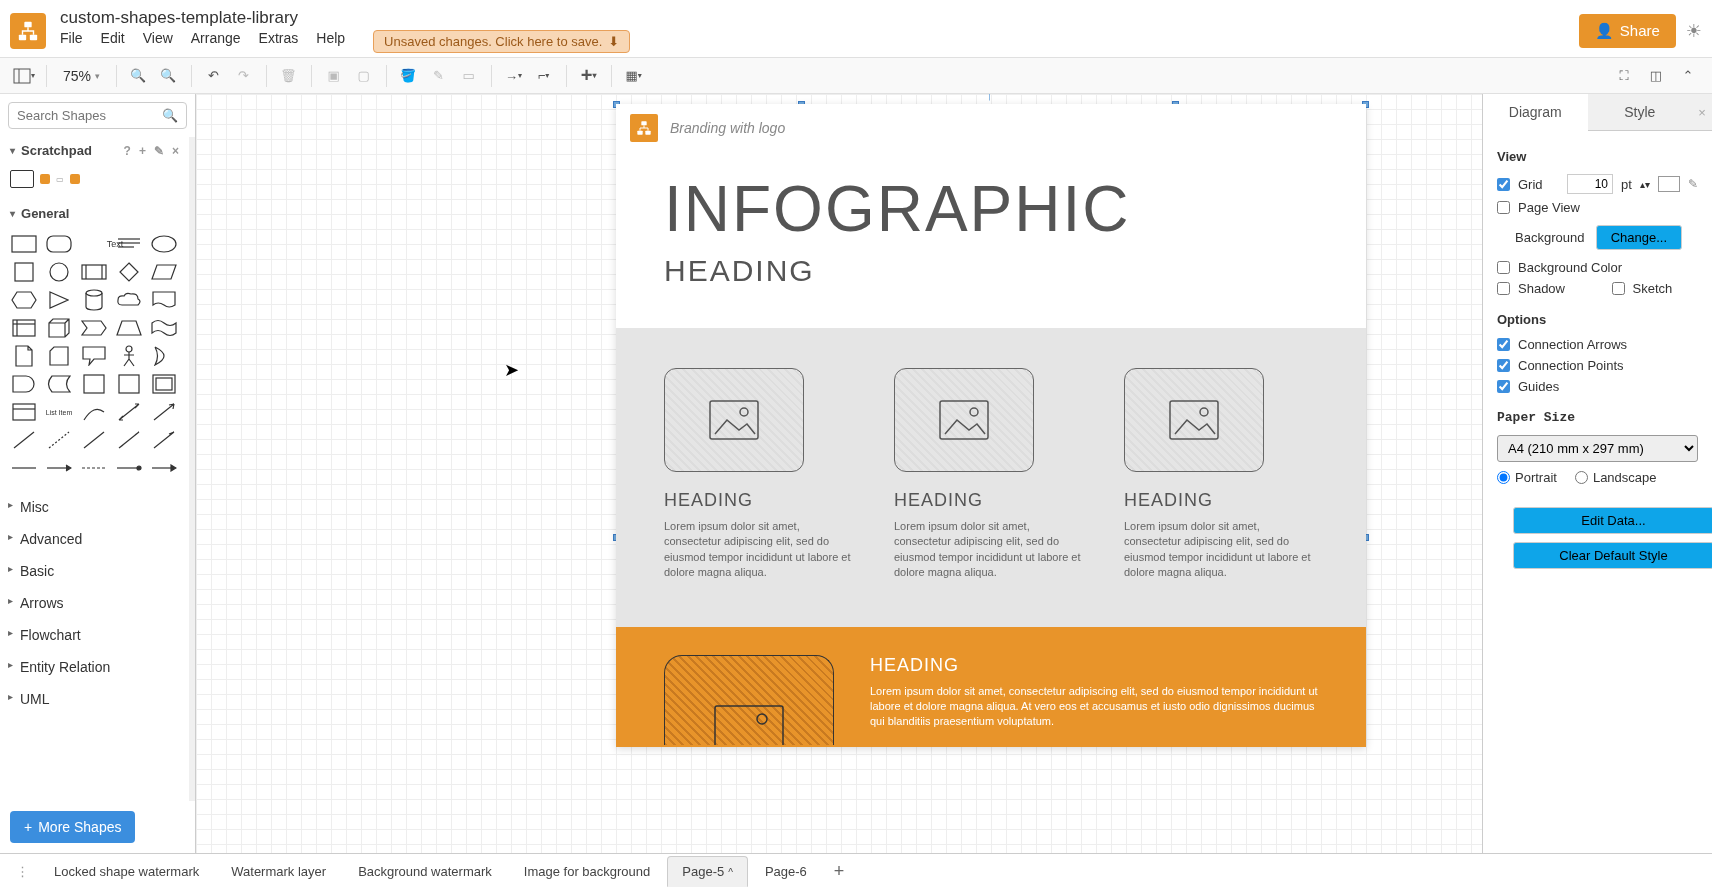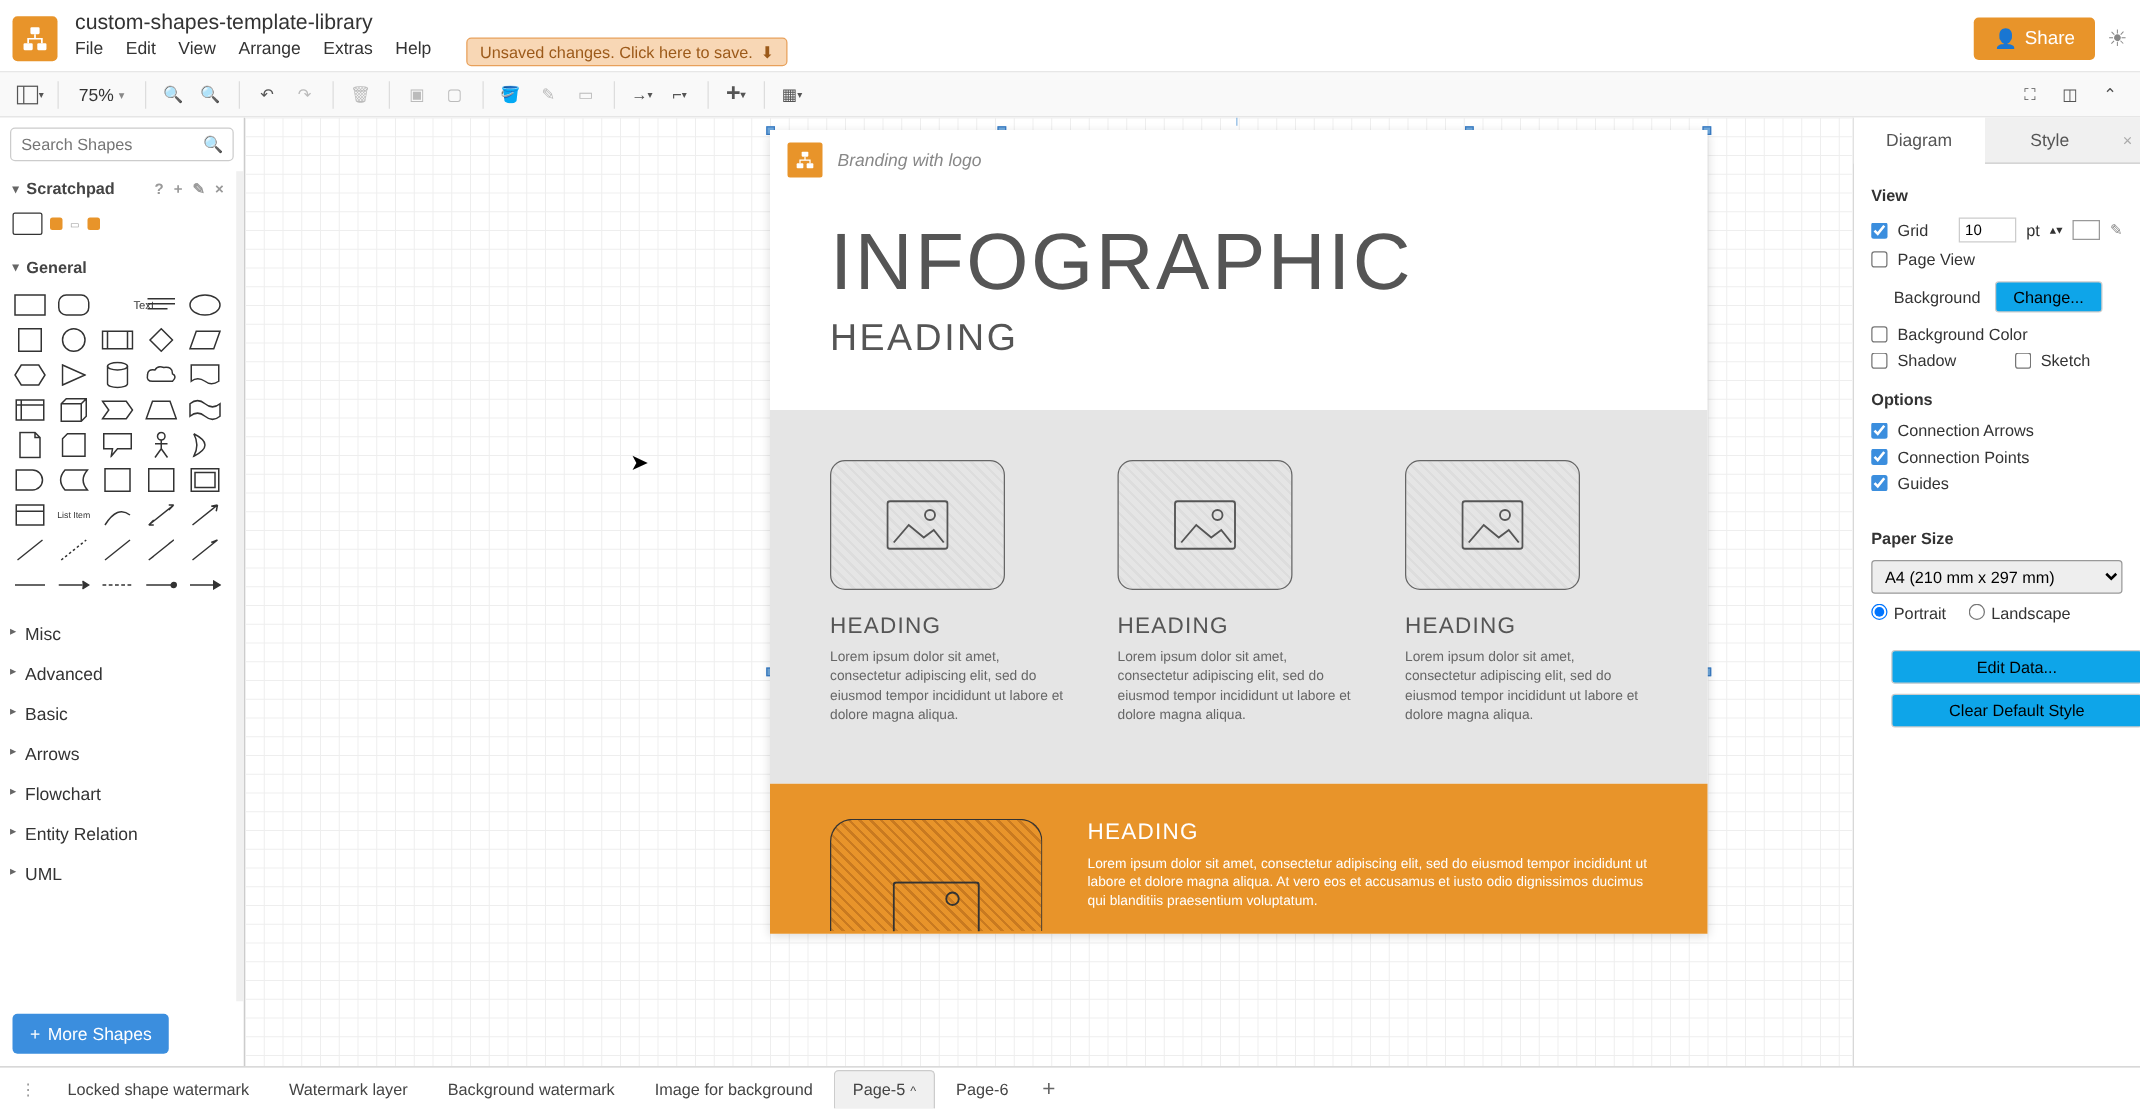--- a/index.html
+++ b/index.html
@@ -81,28 +81,28 @@
 .right { width:230px; border-left:1px solid #ccc; background:#fff; display:flex; flex-direction:column;}
 .tabs { display:flex; }
 .tab { flex:1; text-align:center; padding:10px 0; font-size:14px; color:#555; border-bottom:1px solid #ccc; background:#f0f0f0;}
 .tab.active { background:#fff; border-bottom:none; font-weight:500;}
 .tab-close { width:20px; display:flex; align-items:center; justify-content:center; color:#aaa; border-bottom:1px solid #ccc; background:#f0f0f0;}
 .panel-body { padding:12px 14px; font-size:13px; color:#333;}
 .panel-body h4 { font-size:13px; font-weight:600; margin:6px 0 10px; color:#333;}
 .row { display:flex; align-items:center; margin:6px 0; gap:8px;}
 .row input[type=checkbox]{ accent-color:#3B8EDE;}
 .row label{flex:1;}
-.grid-size { width:46px; border:1px solid #ccc; padding:2px 4px; font-size:12px; text-align:left;}
+.grid-size { width:46px; border:1px solid #ccc; padding:2px 4px; font-size:12px; text-align:right;}
 .color-sw { width:22px; height:16px; border:1px solid #999; background:#fff;}
 .pencil { color:#888; font-size:12px;}
 .change-btn, .panel-btn { width:100%; border:1px solid #ccc; background:#0ea5e9; padding:5px; font-size:13px; border-radius:3px; margin:4px 16px;}
 .change-btn{width:auto; padding:4px 14px; margin-left:auto;}
 .select { width:100%; border:1px solid #999; padding:4px 6px; font-size:13px; background:#eee; border-radius:3px;}
 .radio-row { display:flex; gap:18px; margin:8px 0;}
-.radio-row label{display:flex;align-items:flex-start; gap:5px;}
+.radio-row label{display:flex;align-items:center; gap:5px;}
 
 
 .bottom { height:36px; border-top:1px solid #ccc; display:flex; align-items:center; background:#fff; padding:0 8px; gap:2px;}
 .btab { padding:7px 14px; font-size:13px; color:#444; border:1px solid transparent; border-radius:4px 4px 0 0;}
 .btab.active { background:#f0f0f0; border-color:#ccc; border-bottom-color:#f0f0f0;}
 .btab-menu { color:#999; padding:0 8px;}
 .btab-add { padding:0 10px; color:#666; font-size:18px;}
 .btab-caret { font-size:10px; margin-left:4px;}
 </style>
 </head>
@@ -585,21 +585,21 @@
           </div>
         <div class="row">
             <input type="checkbox" checked="" style="">
             <label>Connection Points</label>
           </div>
         <div class="row">
             <input type="checkbox" checked="" style="">
             <label>Guides</label>
           </div>
 
-        <h4 style="margin-top:29px;">Paper Size</h4>
+        <h4 style="margin-top:16px;font-family:Liberation Mono, monospace;">Paper Size</h4>
         <select class="select"><option>A4 (210 mm x 297 mm)</option></select>
         <div class="radio-row">
           <label>
               <input type="radio" checked="" name="orient" style="">
               <span>Portrait</span>
             </label>
           <label>
               <input type="radio" name="orient" style="">
               <span>Landscape</span>
             </label>

